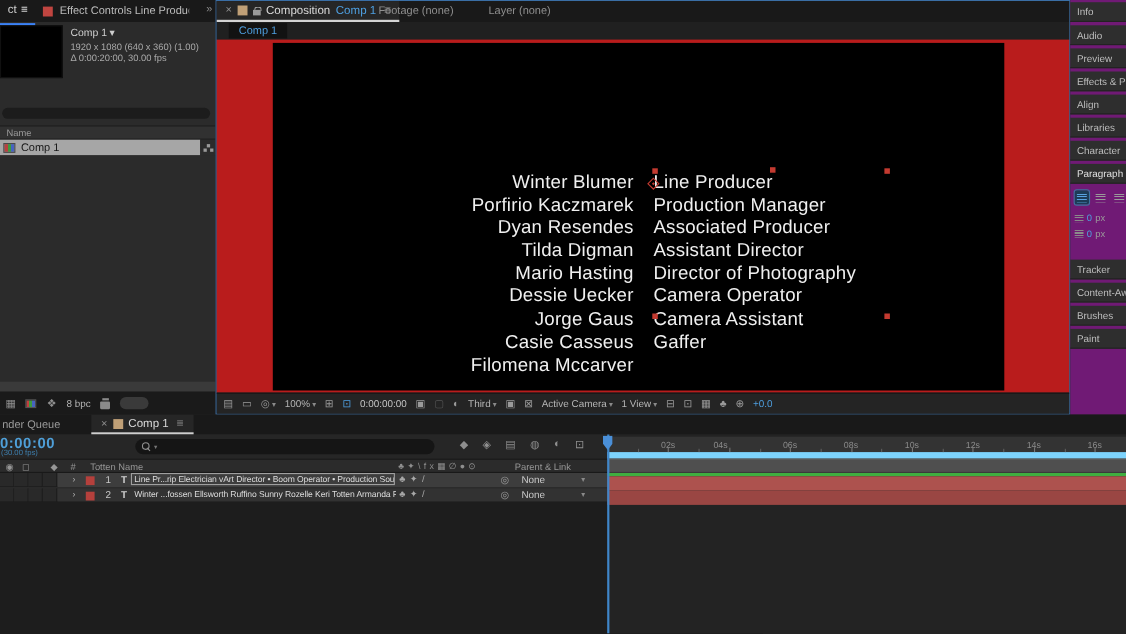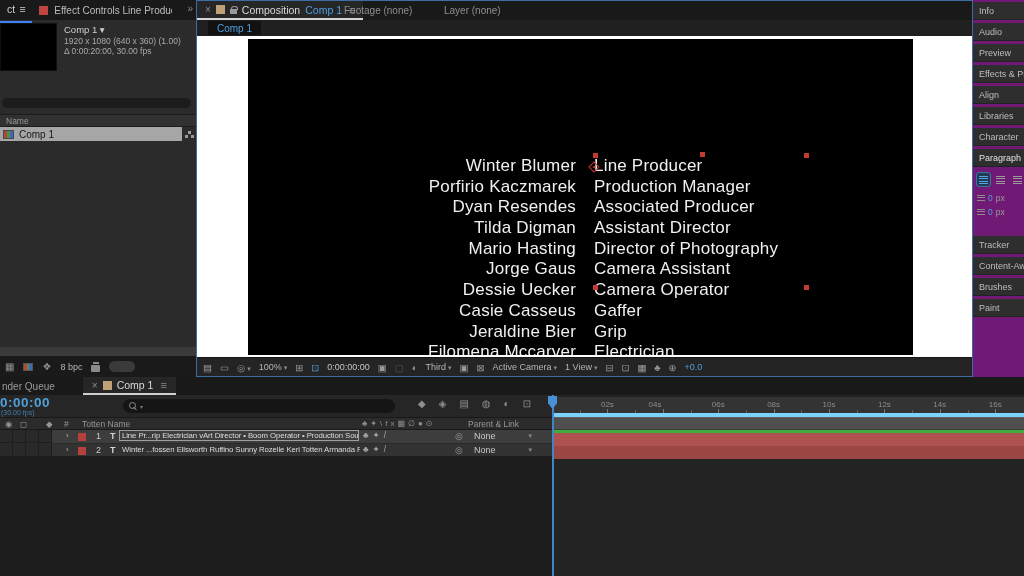--- a/index.html
+++ b/index.html
@@ -47,21 +47,21 @@
   .lockbody { width:7px; height:5px; background:#9a9a9a; position:relative; margin-top:3px; }
   .lockbody::before { content:""; position:absolute; left:1px; top:-3px; width:5px; height:3px; border:1px solid #9a9a9a; border-bottom:none; border-radius:3px 3px 0 0; }
   .tab-main { color:#d8d8d8; font-size:10.5px; }
   .tab-comp-name { color:var(--accent,#4e9fe0); font-size:10.5px; }
   .tab-menu { color:#8d8d8d; font-size:11px; margin-left:2px; }
   .ghost-tab { color:#8f8f8f; font-size:10px; }
   #tab-footage { position:absolute; left:147px; top:4px; }
   #tab-layer { position:absolute; left:247px; top:4px;text-align:right; }
   #comp-subtabrow { left:0; top:19px; width:775px; height:16px; background:#202020; }
   #comp-subtab { position:absolute; left:11px; top:1px; height:14px; padding:0 9px; background:#121212; color:var(--accent,#4e9fe0); font-size:10px; display:flex; align-items:center; }
-  #viewer { left:0; top:35px; width:775px; height:321px; background:#ffffff; overflow:hidden; }
+  #viewer { left:0; top:35px; width:775px; height:321px; background:#b91c1c; overflow:hidden; }
   #comp-black { position:absolute; left:51px; top:3px; width:665px; height:316px; background:#000; overflow:hidden; }
   #credits { position:absolute; left:0; top:117px; width:100%; }
   .credit-row { display:flex; height:20.7px; line-height:20.7px; color:#f0f0f0; font-size:17px; letter-spacing:0.2px; }
   .credit-name { width:328px; text-align:right; flex:none; }
   .credit-gap { width:18px; flex:none; }
   .credit-role { flex:1; text-align:left; white-space:nowrap; }
   .handle { position:absolute; width:5px; height:5px; background:#c33a30; }
   .anchor-pt { position:absolute; width:8px; height:8px; border:1px solid #c33a30; transform:rotate(45deg); }
   .anchor-pt::before { content:""; position:absolute; left:2px; top:2px; width:2px; height:2px; background:#c33a30; }
   #comp-toolbar { left:0; top:356px; width:775px; height:19px; background:#242424; border-top:1px solid #161616; display:flex; align-items:center; gap:8px; padding-left:6px; font-size:9px; color:#9a9a9a; white-space:nowrap; }
@@ -116,21 +116,21 @@
   .row-name { position:absolute; left:122px; top:1px; width:238px; white-space:nowrap; overflow:hidden; font-size:7.8px; letter-spacing:-0.1px; color:#dcdcdc; }
   .row-name.boxed { outline:1px solid #9f9f9f; padding:0 2px; left:120px; }
   .row-switches { position:absolute; left:363px; top:0px; letter-spacing:4px; font-size:8.5px; color:#a8a8a8; }
   .pickwhip { position:absolute; left:455px; top:1px; color:#9a9a9a; font-size:9px; }
   .parent-select { position:absolute; left:470px; top:0.5px; width:66px; height:11.5px; display:flex; align-items:center; justify-content:space-between; padding:0 4px; color:#c8c8c8; font-size:9px; }
   .sel-caret { color:#8a8a8a; font-size:7px; }
   #tl-bottom-left { left:0; top:79px; width:552px; height:120px; background:#1d1d1d; }
 
   
   #tl-right { left:552px; top:18px; width:472px; height:181px; background:#232323; }
-  #tl-ruler { position:absolute; left:0; top:2px; width:472px; height:20px; background:#333333; border-bottom:4px solid #7dd3fc; }
+  #tl-ruler { position:absolute; left:0; top:2px; width:472px; height:20px; background:#333333; border-bottom:6px solid #7dd3fc; }
   .ruler-label { position:absolute; top:3px; transform:translateX(-50%); font-size:8px; color:#8c8c8c; }
   .ruler-tick { position:absolute; bottom:0; width:1px; height:4px; background:#777; }
   .ruler-tick.minor { height:3px; background:#5e5e5e; }
   #work-area { position:absolute; left:0; top:22px; width:472px; height:13px; background:#4f4f4f; border-top:1px solid #5c5c5c; border-bottom:1px solid #3a3a3a; }
   #render-green { position:absolute; left:0; top:35px; width:472px; height:2.5px; background:var(--green,#3fae3f); }
   #layerbar-1 { position:absolute; left:0; top:38px; width:472px; height:13px; background:var(--bar-red-1,#ad524e); }
   #layerbar-2 { position:absolute; left:0; top:51px; width:472px; height:13px; background:var(--bar-red-2,#9a4643); }
   #playhead-line { position:absolute; left:0; top:0; width:1.5px; height:181px; background:#3f86c9; z-index:5; }
   #playhead-flag { position:absolute; left:-4px; top:1px; width:9px; height:13px; background:#4a8fd8; clip-path:polygon(0 0,100% 0,100% 55%,50% 100%,0 55%); z-index:6; }
 </style>
@@ -223,43 +223,37 @@
             <span class="credit-name">Tilda Digman</span>
             <span class="credit-gap"></span>
             <span class="credit-role">Assistant Director</span>
           </div>
           <div class="credit-row">
             <span class="credit-name">Mario Hasting</span>
             <span class="credit-gap"></span>
             <span class="credit-role">Director of Photography</span>
           </div>
           <div class="credit-row">
+            <span class="credit-name">Dessie Uecker</span>
+            <span class="credit-gap"></span>
+            <span class="credit-role">Camera Operator</span>
+          </div>
+          <div class="credit-row">
             <span class="credit-name">Jorge Gaus</span>
             <span class="credit-gap"></span>
             <span class="credit-role">Camera Assistant</span>
           </div>
           <div class="credit-row">
-            <span class="credit-name">Dessie Uecker</span>
-            <span class="credit-gap"></span>
-            <span class="credit-role">Camera Operator</span>
-          </div>
-          <div class="credit-row">
             <span class="credit-name">Casie Casseus</span>
             <span class="credit-gap"></span>
             <span class="credit-role">Gaffer</span>
           </div>
           <div class="credit-row">
-            <span class="credit-name">Jeraldine Bier</span>
-            <span class="credit-gap"></span>
-            <span class="credit-role">Grip</span>
-          </div>
-          <div class="credit-row">
             <span class="credit-name">Filomena Mccarver</span>
             <span class="credit-gap"></span>
-            <span class="credit-role">Electrician</span>
           </div>
         </div>
     </div>
 
     <div class="handle" style="left:396px; top:117px;"></div>
     <div class="handle" style="left:503px; top:116px;"></div>
     <div class="handle" style="left:607px; top:117px;"></div>
     <div class="handle" style="left:396px; top:249px;"></div>
     <div class="handle" style="left:607px; top:249px;"></div>
     <div class="anchor-pt" style="left:393px; top:127px;"></div>

